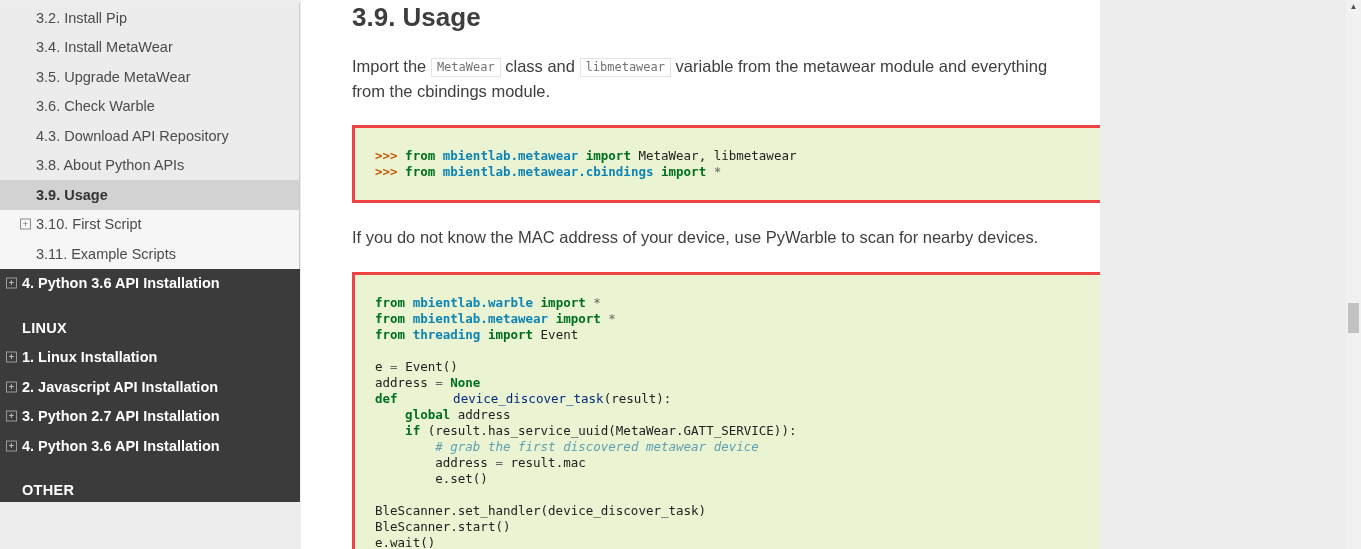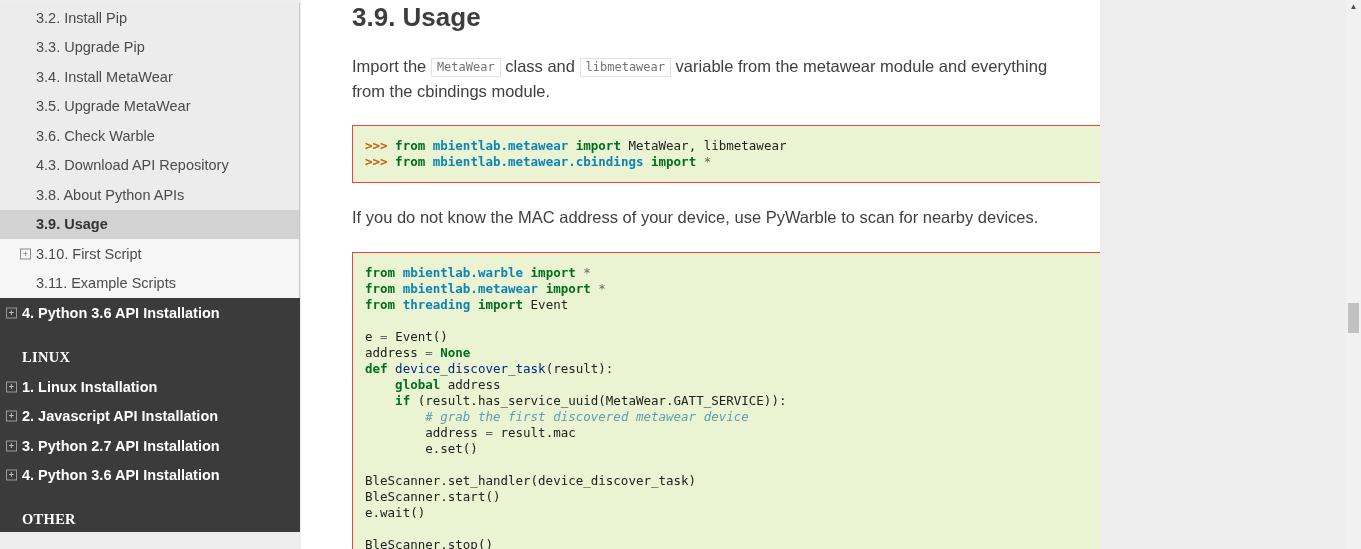--- a/index.html
+++ b/index.html
@@ -28,53 +28,52 @@
     top:50%; transform:translateY(-50%); background:transparent;
   }
   .nav-light .expand-icon { left:20px; }
   .nav-dark { background:#3b3b3b; width:300px; height:233.5px; overflow:hidden; }
   .nav-dark .nav-row { color:#ffffff; font-weight:bold; padding-left:22px; font-size:14.5px; }
   .nav-dark .expand-icon { left:6px; border-color:#9a9a9a; color:#bdbdbd; }
   .nav-header {
     height:29.5px; margin-top:15px; display:flex; align-items:center;
     padding-left:22px; font-size:14.5px; font-weight:bold; color:#ffffff;
     letter-spacing:0.3px;
-    font-family:Liberation Serif, serif;
   }
 
   
   .content {
     position:absolute; left:301px; top:0; width:799px; height:549px;
     background:#ffffff; padding-left:51px; overflow:hidden;
   }
   h1.page-title {
     padding-top:2px; font-size:26px; line-height:30px; font-weight:bold; color:#3d3d3d;
   }
   p.body-text {
     margin-top:22px; width:720px; font-size:16.5px; line-height:24px; color:#404040;
   }
   code.inline-code {
     font-family:"DejaVu Sans Mono", monospace; font-size:12px; color:#737373;
     background:#ffffff; border:1px solid #e1e4e5; padding:1px 5px 2px 5px;
     white-space:nowrap; vertical-align:1px;
   }
   .codeblock {
-    margin-top:22px; width:754px; border:1px solid #ef4444; background:#eaf3d2;
-    padding:12px; font-family:"DejaVu Sans Mono", monospace; font-size:12.5px;
+    margin-top:22px; width:754px; border:3px solid #ef4444; background:#eaf3d2;
+    padding:20px; font-family:"DejaVu Sans Mono", monospace; font-size:12.5px;
     line-height:16px; white-space:pre; color:#222;
   }
   .codeblock.second { margin-top:23px; }
   .codeblock .cline { height:16px; }
   .cb1 { margin-top:22px; }
   p.body-text.p2 { margin-top:22px; width:740px; }
 
   .tk-p  { color:#c65d09; font-weight:bold; }
   .tk-k  { color:#007020; font-weight:bold; }
   .tk-nn { color:#0e84b5; font-weight:bold; }
-  .tk-nf { color:#06287e; }
+  .tk-nf { color:#06287e;margin-left:48px; }
   .tk-o  { color:#666666; }
   .tk-c  { color:#60a0b0; font-style:italic; }
   .tk-n  { color:#222222; }
 
   
   .scrollbar {
     position:absolute; right:0; top:0; width:15px; height:549px; background:#f1f1f1;
   }
   .scroll-up {
     height:13px; text-align:center; font-size:8px; line-height:13px; color:#4f4f4f;
@@ -84,23 +83,20 @@
     position:absolute; top:303px; left:2px; width:11px; height:30px; background:#c1c1c1;
   }
 </style>
 </head>
 <body>
 
 <div class="sidebar">
   <div class="nav-light">
     <div class="nav-row first shaded">
         <span>3.2. Install Pip</span>
-      </div>
-    <div class="nav-row shaded">
-        <span>3.3. Upgrade Pip</span>
       </div>
     <div class="nav-row shaded">
         <span>3.4. Install MetaWear</span>
       </div>
     <div class="nav-row shaded">
         <span>3.5. Upgrade MetaWear</span>
       </div>
     <div class="nav-row shaded">
         <span>3.6. Check Warble</span>
       </div>

